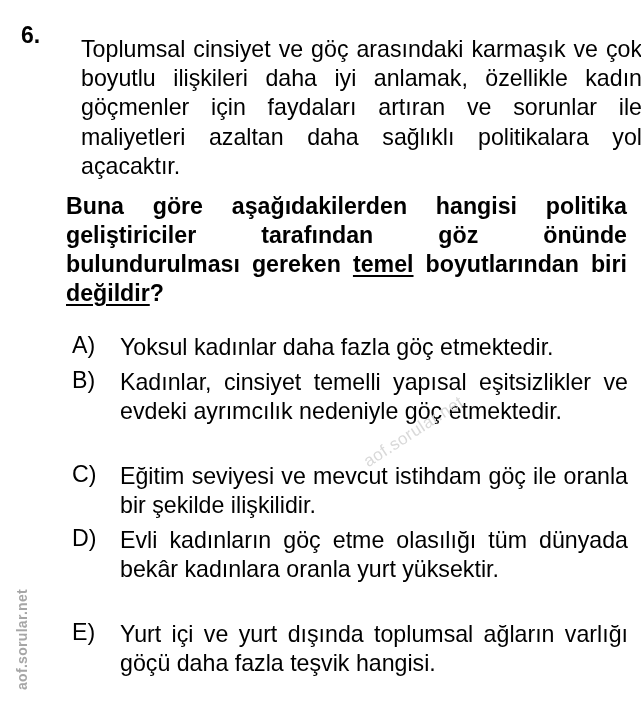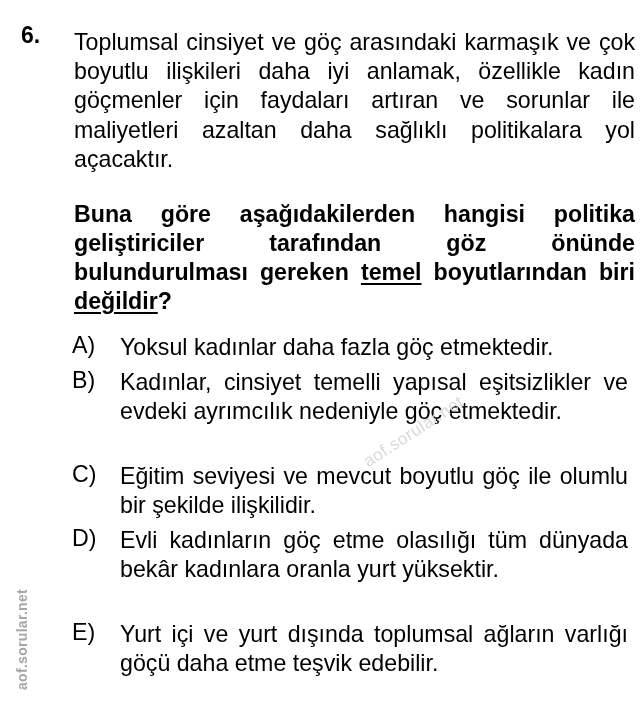--- a/index.html
+++ b/index.html
@@ -31,32 +31,32 @@
     }
     .stem {
       position: absolute;
       left: 66px;
       top: 20px;
       width: 561px;
       font-size: 23.2px;
       line-height: 29.2px;
       text-align: justify;
       text-align-last: left;
-      margin: 8px;
+      margin: 15px;
     }
     .prompt {
       position: absolute;
       left: 66px;
       top: 192px;
       width: 561px;
       font-size: 23.2px;
       line-height: 29px;
       font-weight: bold;
       text-align: justify;
-      margin: 8px;
+      margin: 0;
     }
     .prompt u {
       text-decoration: underline;
       text-decoration-thickness: 2px;
       text-underline-offset: 3px;
     }
     .options {
       position: absolute;
       left: 0;
       top: 0;
@@ -119,26 +119,26 @@
   <div class="option" style="top:333px;">
     <span class="opt-label">A)</span>
     <span class="opt-text">Yoksul kadınlar daha fazla göç etmektedir.</span>
   </div>
   <div class="option" style="top:368px;">
     <span class="opt-label">B)</span>
     <span class="opt-text">Kadınlar, cinsiyet temelli yapısal eşitsizlikler ve evdeki ayrımcılık nedeniyle göç etmektedir.</span>
   </div>
   <div class="option" style="top:462px;">
     <span class="opt-label">C)</span>
-    <span class="opt-text">Eğitim seviyesi ve mevcut boyutlu göç ile olumlu bir şekilde ilişkilidir.</span>
+    <span class="opt-text">Eğitim seviyesi ve mevcut istihdam göç ile oranla bir şekilde ilişkilidir.</span>
   </div>
   <div class="option" style="top:526px;">
     <span class="opt-label">D)</span>
     <span class="opt-text">Evli kadınların göç etme olasılığı tüm dünyada bekâr kadınlara oranla yurt yüksektir.</span>
   </div>
   <div class="option" style="top:620px;">
     <span class="opt-label">E)</span>
-    <span class="opt-text">Yurt içi ve yurt dışında toplumsal ağların varlığı göçü daha etme teşvik edebilir.</span>
+    <span class="opt-text">Yurt içi ve yurt dışında toplumsal ağların varlığı göçü daha fazla teşvik hangisi.</span>
   </div>
 </div>
 
 <div class="wm-diag">aof.sorular.net</div>
 <div class="wm-side">aof.sorular.net</div>
 
 </body></html>

